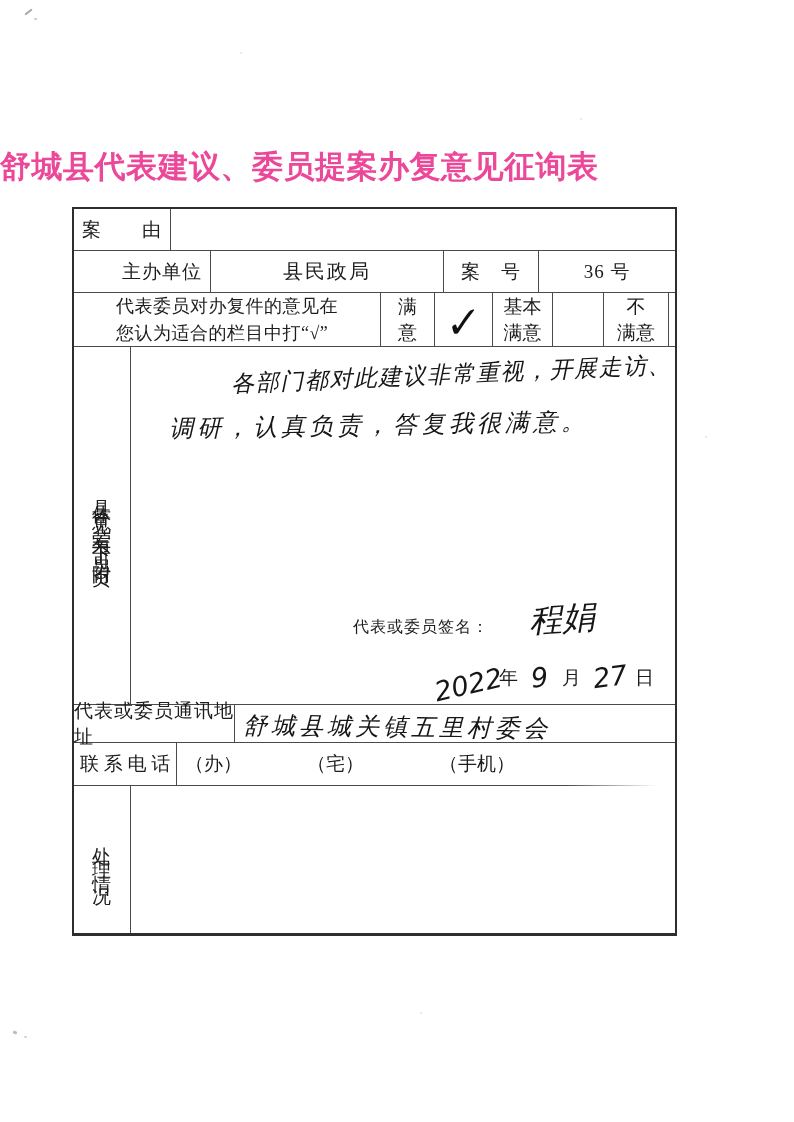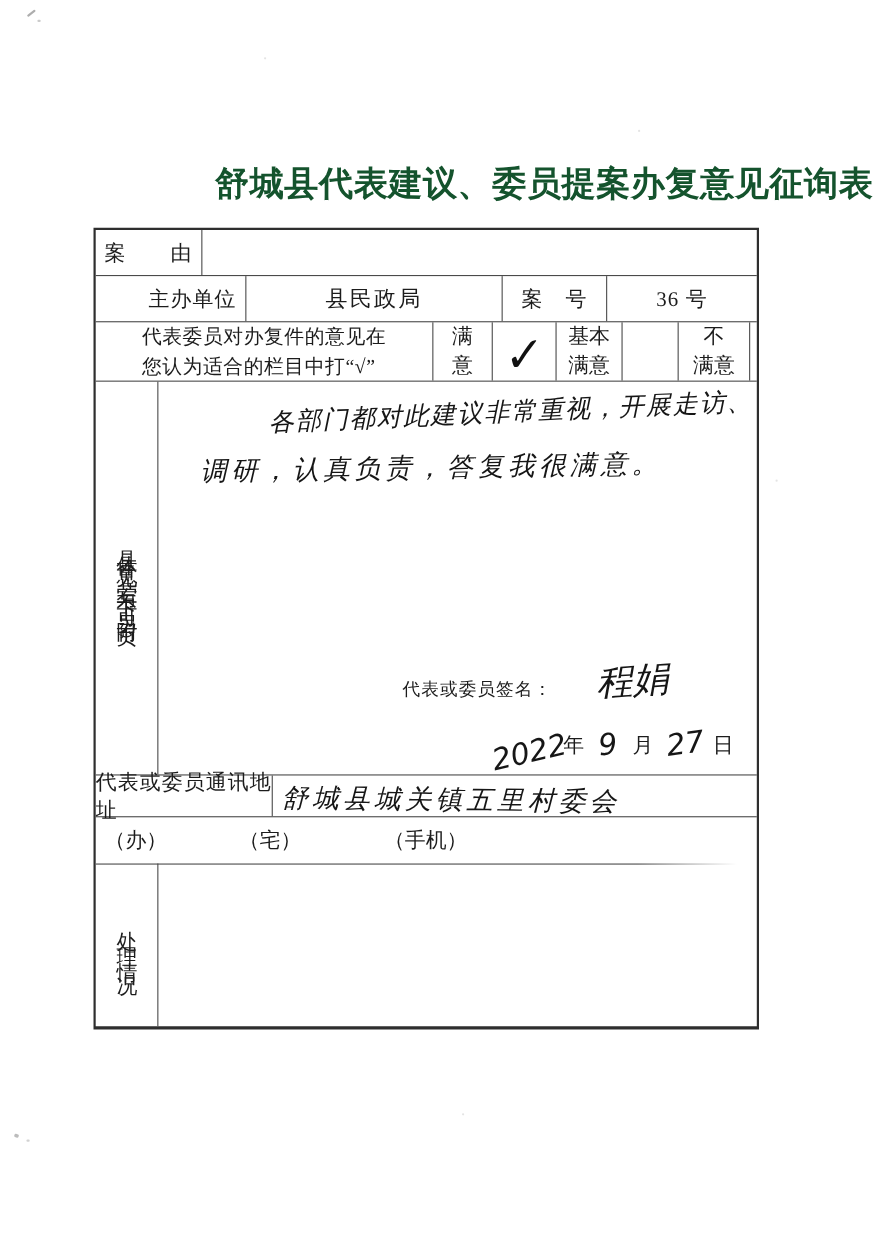--- a/index.html
+++ b/index.html
@@ -1,26 +1,26 @@
 <!DOCTYPE html>
 <html><head>
 <meta charset="utf-8">
 <style>
   html,body{margin:0;padding:0;}
   body{
     width:794px;height:1122px;position:relative;background:#ffffff;
     font-family:"Liberation Serif", serif;color:#1c1c1c;overflow:hidden;
   }
   .title{
-    position:absolute;top:146px;left:0;width:100%;text-align:right;
+    position:absolute;top:146px;left:0;width:100%;text-align:left;
     font-family:"Liberation Sans", sans-serif;font-weight:bold;font-size:31px;
-    letter-spacing:0.5px;color:#14532d;
+    letter-spacing:0.5px;color:#ec4899;
   }
   .form-table{
-    position:absolute;left:85px;top:207px;width:605px;
+    position:absolute;left:72px;top:207px;width:605px;
     border:2px solid #2e2e2e;border-bottom-width:3px;background:#fff;
     box-sizing:border-box;
   }
   .row{display:flex;border-bottom:1px solid #4a4a4a;box-sizing:border-box;}
   .row.last{border-bottom:none;}
   .cell{
     border-right:1px solid #4a4a4a;box-sizing:border-box;
     display:flex;align-items:center;justify-content:center;
     font-size:19px;position:relative;
   }
@@ -128,20 +128,21 @@
   </div>
 
   <div class="row" style="height:38px;">
     <div class="cell lbl" style="width:161px;font-size:19px;">代表或委员通讯地址</div>
     <div class="cell last" style="justify-content:flex-start;">
       <span class="hand" style="margin-left:8px;margin-top:6px;font-size:24px;letter-spacing:4px;transform:rotate(0.6deg);">舒城县城关镇五里村委会</span>
     </div>
   </div>
 
   <div class="row row-phone" style="height:42px;">
+    <div class="cell" style="width:103px;">联 系 电 话</div>
     <div class="cell last" style="justify-content:flex-start;">
       <span style="margin-left:8px;">（办）</span>
       <span style="margin-left:65px;">（宅）</span>
       <span style="margin-left:75px;">（手机）</span>
     </div>
   </div>
 
   <div class="row last" style="height:148px;">
     <div class="cell" style="width:57px;">
       <span class="vlabel wide">处理情况</span>

